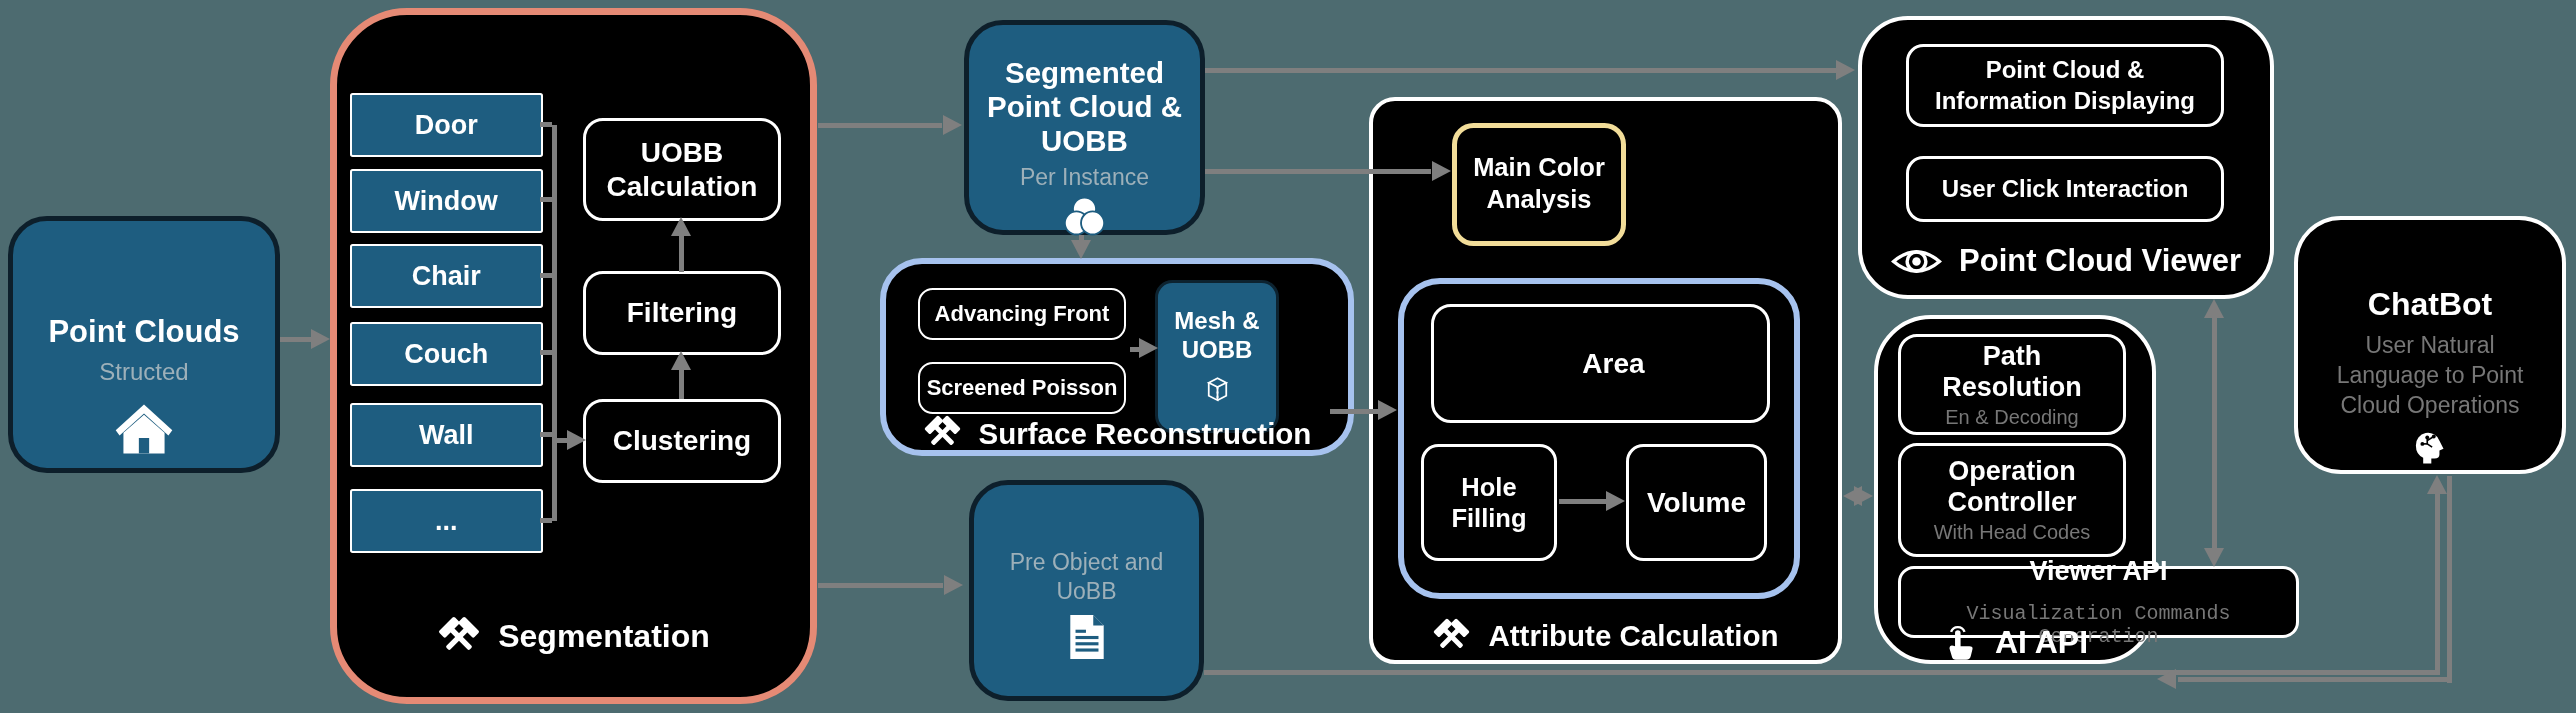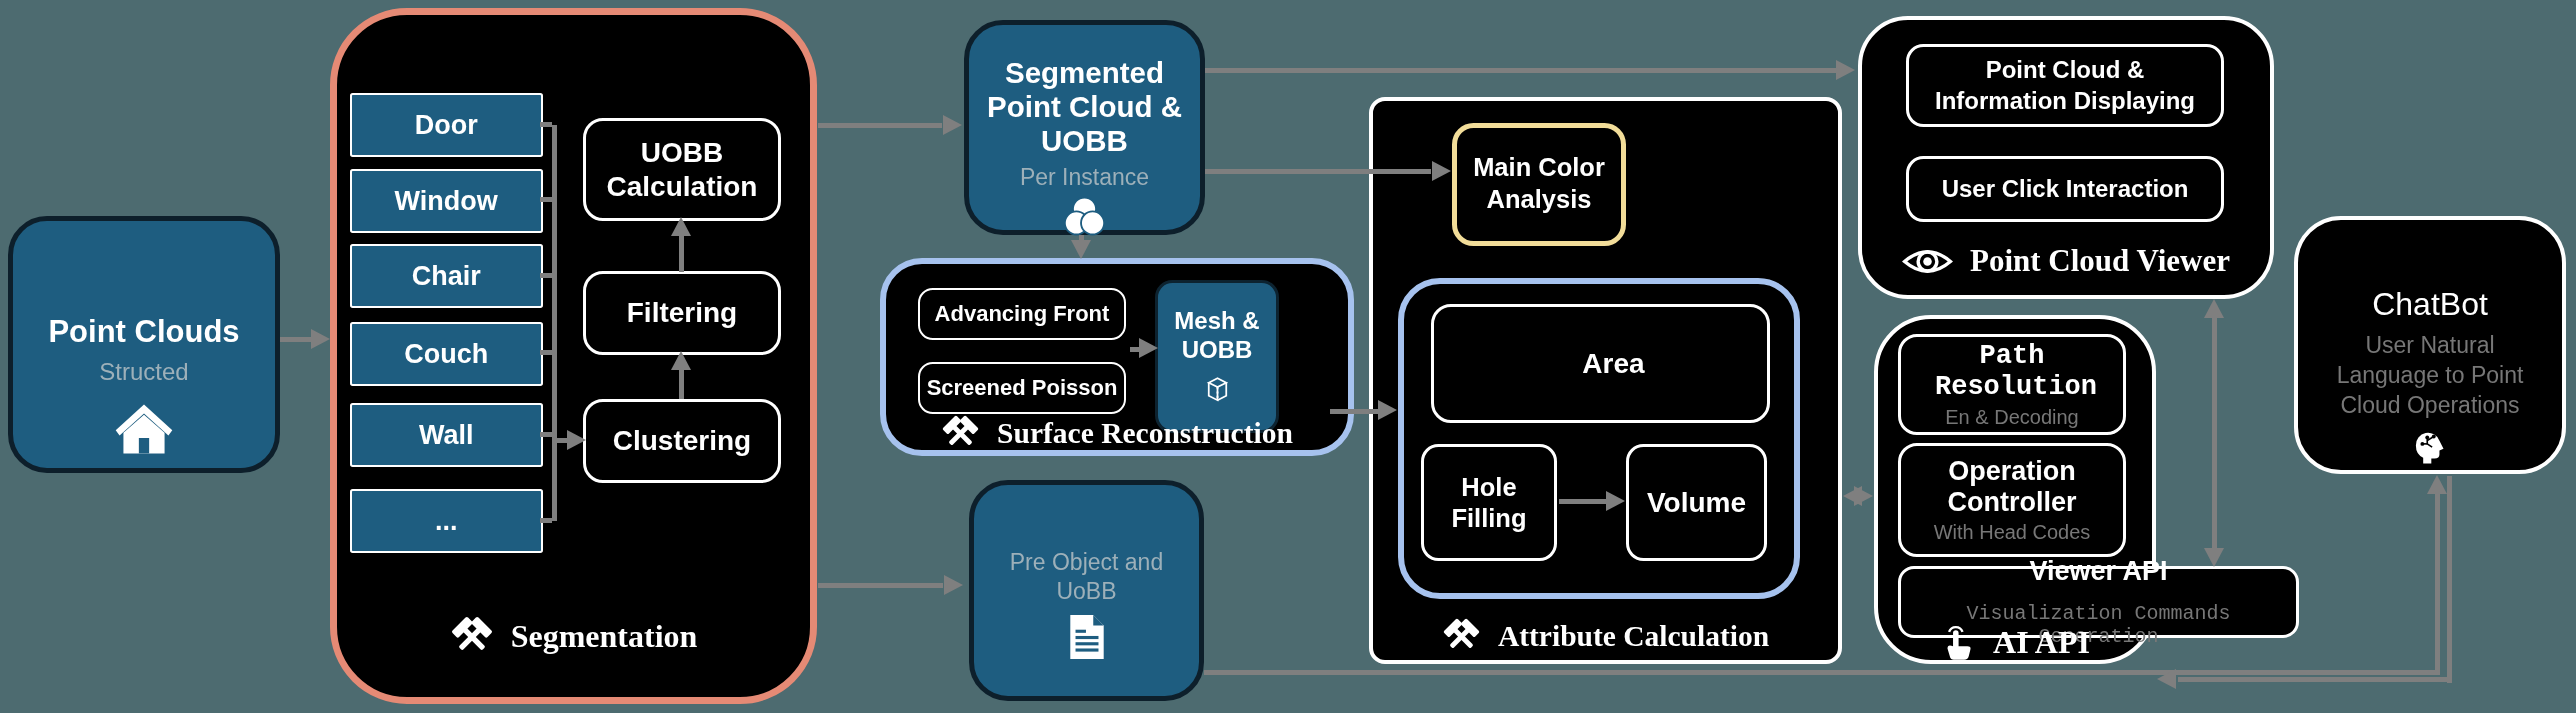--- a/index.html
+++ b/index.html
@@ -11,21 +11,21 @@
     position:relative;width:2576px;height:713px;overflow:hidden;
     background:var(--bg);font-family:"Liberation Sans",sans-serif;
   }
   .node{position:absolute;box-sizing:border-box;z-index:2;}
   .blue-card{background:var(--node-blue);border:5.4px solid var(--dark-border);border-radius:39px;color:#fff;text-align:center;}
   .panel{background:#000;color:#fff;}
   .wbox{position:absolute;box-sizing:border-box;background:#000;border:3.4px solid #fff;border-radius:20px;color:#fff;
         display:flex;flex-direction:column;align-items:center;justify-content:center;text-align:center;font-weight:bold;z-index:3;}
   .class-box{position:absolute;box-sizing:border-box;background:var(--node-blue);border:2.7px solid #fff;border-radius:2.7px;
         color:#fff;font-weight:bold;font-size:27px;display:flex;align-items:center;justify-content:center;z-index:3;}
-  .caption{position:absolute;display:flex;align-items:center;justify-content:center;gap:17px;font-weight:bold;color:#fff;z-index:3;font-family:Liberation Serif, serif;}
+  .caption{position:absolute;display:flex;align-items:center;justify-content:center;gap:17px;font-weight:bold;color:#fff;z-index:3;}
   .sub{color:var(--sub-blue);}
   .subd{color:var(--sub-black);font-weight:normal;}
   .ln{position:absolute;background:var(--arrow);z-index:5;}
   .hd{position:absolute;width:0;height:0;z-index:6;}
   .hd.r{border-top:10.7px solid transparent;border-bottom:10.7px solid transparent;border-left:19px solid var(--arrow);}
   .hd.l{border-top:10.7px solid transparent;border-bottom:10.7px solid transparent;border-right:19px solid var(--arrow);}
   .hd.u{border-left:10.7px solid transparent;border-right:10.7px solid transparent;border-bottom:19px solid var(--arrow);}
   .hd.d{border-left:10.7px solid transparent;border-right:10.7px solid transparent;border-top:19px solid var(--arrow);}
   svg{display:block;}
 </style>
@@ -153,21 +153,21 @@
         <path d="M4 2 h22 l10 10 v32 H4 Z" fill="#fff"></path>
         <path d="M26 2 v10 h10 Z" fill="#1e5d80"></path>
         <rect x="9" y="16" width="10" height="3" fill="#1e5d80"></rect>
         <rect x="9" y="22" width="22" height="3" fill="#1e5d80"></rect>
         <rect x="9" y="28" width="22" height="3" fill="#1e5d80"></rect>
         <rect x="9" y="34" width="22" height="3" fill="#1e5d80"></rect>
       </svg>
     </div>
   </div>
 
-  <div class="node panel" style="left:1369px;top:97px;width:473px;height:567px;border:4.7px solid #fff;border-radius:16px;">
+  <div class="node panel" style="left:1369px;top:97px;width:473px;height:567px;border:4.7px solid #fff;border-radius:26px;">
     <div class="wbox" style="left:79px;top:21.5px;width:174px;height:123px;border:5.4px solid var(--yellow);border-radius:21.5px;font-size:25.5px;line-height:1.25;">
       <span style="width:141px;">Main Color Analysis</span>
     </div>
     <div style="position:absolute;left:25px;top:177px;width:402px;height:321px;border:6px solid var(--periwinkle);border-radius:42px;box-sizing:border-box;z-index:3;"></div>
     <div class="wbox" style="left:58px;top:203px;width:339px;height:119px;font-size:28px;padding-left:26px;">
       <span>Area</span>
     </div>
     <div class="wbox" style="left:48px;top:343px;width:136px;height:117px;font-size:25.5px;line-height:1.2;border-radius:17.4px;">
       <span style="width:87px;">Hole Filling</span>
     </div>
@@ -208,21 +208,21 @@
           <circle cx="30" cy="18" r="11" fill="none" stroke="#fff" stroke-width="4"></circle>
           <circle cx="30" cy="18" r="5" fill="#fff"></circle>
         </svg>
       </span>
       <span>Point Cloud Viewer</span>
     </div>
   </div>
 
   <div class="node panel" style="left:1874px;top:315px;width:282px;height:349px;border:4.7px solid #fff;border-radius:57px;">
     <div class="wbox" style="left:20px;top:15.4px;width:228px;height:101px;border-radius:19px;">
-      <span style="font-size:27px;line-height:1.15;width:154px;font-family:Liberation Mono, monospace;">Path Resolution</span>
+      <span style="font-size:27px;line-height:1.15;width:154px;">Path Resolution</span>
       <span class="subd" style="font-size:20px;margin-top:2.7px;">En &amp; Decoding</span>
     </div>
     <div class="wbox" style="left:20px;top:124px;width:228px;height:114px;border-radius:19px;">
       <span style="font-size:27px;line-height:1.15;width:154px;">Operation Controller</span>
       <span class="subd" style="font-size:20px;margin-top:2.7px;">With Head Codes</span>
     </div>
     <div class="wbox" style="left:20px;top:247px;width:401px;height:72px;border-radius:16px;">
       <span style="font-size:27px;">Viewer API</span>
       <span class="subd" style="font-size:20px;margin-top:15px;font-family:Liberation Mono, monospace;">Visualization Commands Generation</span>
     </div>
@@ -232,21 +232,21 @@
           <path d="M14 10 a9 9 0 0 1 17 0" stroke="#fff" stroke-width="3" fill="none"></path>
           <rect x="19" y="8" width="7" height="26" rx="3.5"></rect>
           <path d="M19 28 q-7 -3 -7 3 l3 10 q1 4 5 4 h13 q5 0 6 -5 l2 -8 q1 -4 -4 -4 z"></path>
         </svg>
       </span>
       <span>AI API</span>
     </div>
   </div>
 
   <div class="node panel" style="left:2294px;top:216px;width:272px;height:258px;border:4.7px solid #fff;border-radius:47px;text-align:center;padding-top:66px;box-sizing:border-box;">
-    <div style="font-weight:normal;font-size:32px;">ChatBot</div>
+    <div style="font-weight:bold;font-size:32px;">ChatBot</div>
     <div class="subd" style="font-size:23px;line-height:1.3;margin:8px auto 0;width:221px;">User Natural Language to Point Cloud Operations</div>
     <div style="margin-top:5.4px;display:flex;justify-content:center;">
       <svg width="39" height="39" viewBox="0 0 48 48">
         <path d="M15 46 v-7 q-9 -4 -9 -15 a15 15 0 0 1 29 -6 l5 10 -5 2 v5 q0 5 -6 5 h-4 v6 z" fill="#fff"></path>
         <g stroke="#000" stroke-width="2" fill="none">
           <path d="M20 14 v8 l6 4"></path>
             <path d="M20 18 l8 -5"></path>
             <path d="M14 22 h6"></path>
         </g>
         <circle cx="20" cy="14" r="2.4" fill="#000"></circle>

